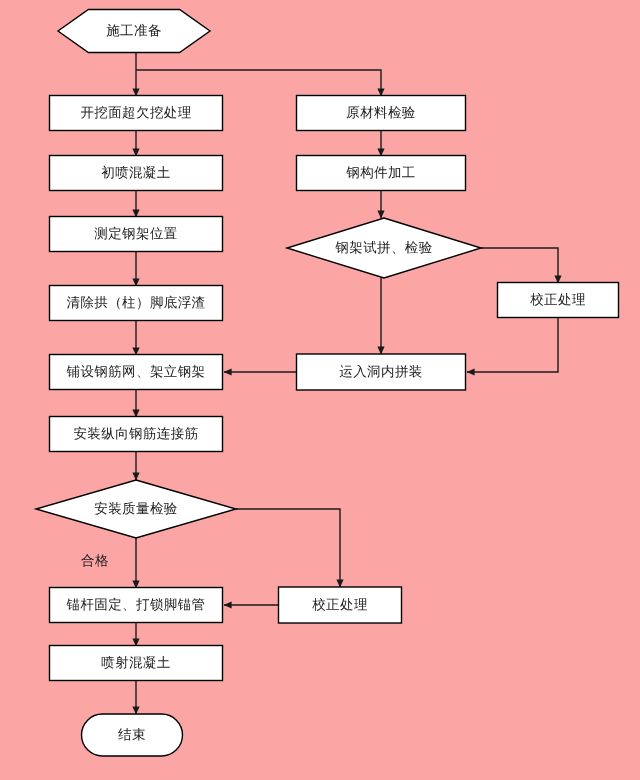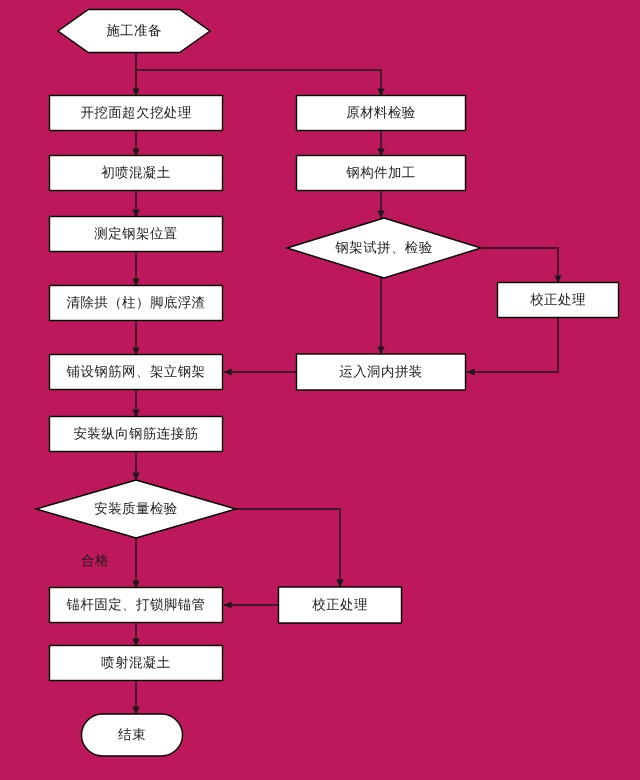--- a/index.html
+++ b/index.html
@@ -7,21 +7,21 @@
     padding: 0;
     background: #ffffff;
   }
   body {
     font-family: "Liberation Sans", "DejaVu Sans", sans-serif;
   }
   #canvas {
     position: relative;
     width: 640px;
     height: 780px;
-    background: #be185d;
+    background: #fca5a5;
     overflow: hidden;
   }
   #flow-svg {
     position: absolute;
     left: 0;
     top: 0;
     width: 640px;
     height: 780px;
   }
   .node-text {

